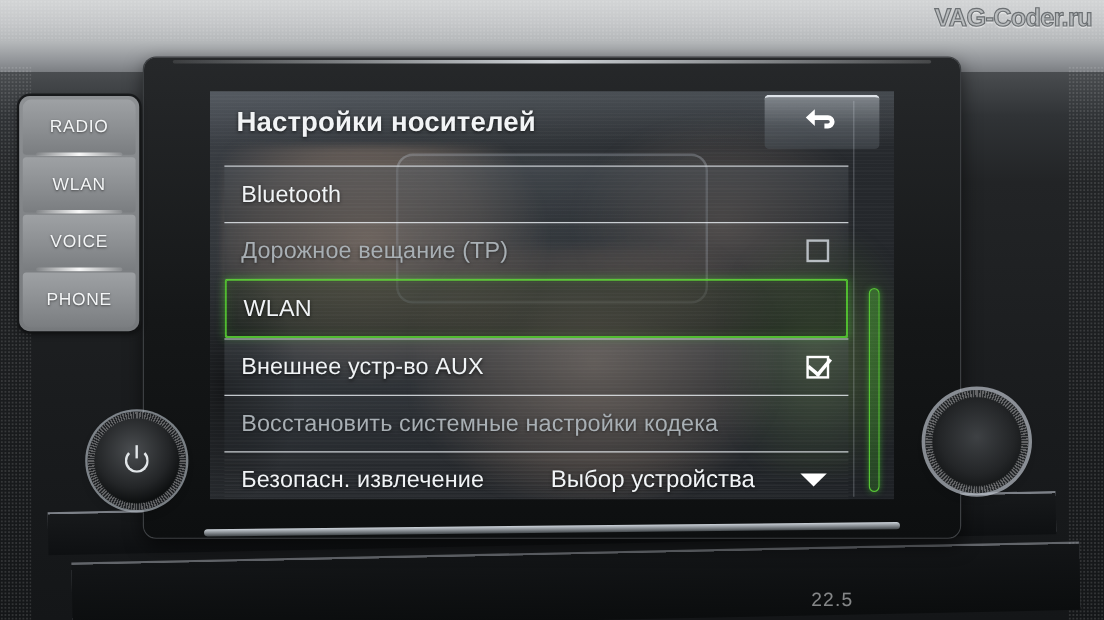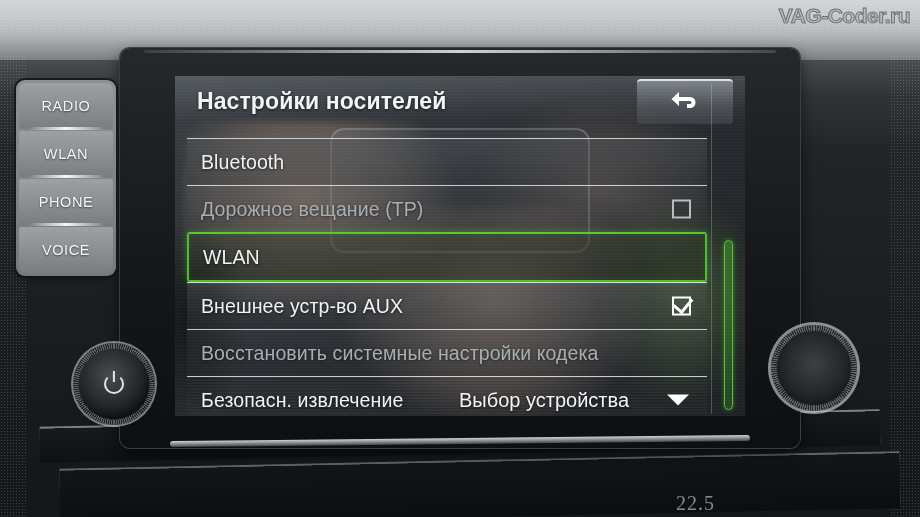--- a/index.html
+++ b/index.html
@@ -46,22 +46,22 @@
     box-shadow: 0 -2px 0 rgba(210,215,225,.55);
   }
   .console-strip2{
     position:absolute; left:60px; top:462px; width:840px; height:55px;
     background: linear-gradient(180deg,#131517,#0b0d0e);
     transform: rotate(-1.2deg);
     box-shadow: 0 -2px 0 rgba(190,196,205,.45);
   }
   .climate-display{
     position:absolute; left:676px; top:492px; width:60px; height:25px;
-    color:#e7e9ea; font-size:20px; letter-spacing:1px;
-    font-family:Liberation Serif, serif;
+    color:#e7e9ea; font-size:16px; letter-spacing:1px;
+    font-family:Liberation Sans, sans-serif;
     opacity:.55; overflow:hidden;
   }
   .side-grain-l{
     position:absolute; left:0; top:55px; width:26px; height:462px;
     background: linear-gradient(90deg,#6a6d70,#44474a 60%,#2c2f32);
     background-image: radial-gradient(rgba(255,255,255,.18) 0.5px, transparent 0.6px);
     background-size: 3px 3px;
   }
   .side-grain-r{
     position:absolute; right:0; top:55px; width:30px; height:462px;
@@ -404,24 +404,24 @@
   </div>
 
   <div class="btn-bank" id="bank-left">
     <div class="hwbtn">
         <span>RADIO</span>
       </div>
     <div class="hwbtn">
         <span>WLAN</span>
       </div>
     <div class="hwbtn">
-        <span>PHONE</span>
+        <span>VOICE</span>
       </div>
     <div class="hwbtn">
-        <span>VOICE</span>
+        <span>PHONE</span>
       </div>
   </div>
 
 
   <div class="knob" id="knob-left">
     <div class="knurl"></div>
     <div class="pwr"></div>
   </div>
   <div class="knob" id="knob-right">
     <div class="knurl"></div>

